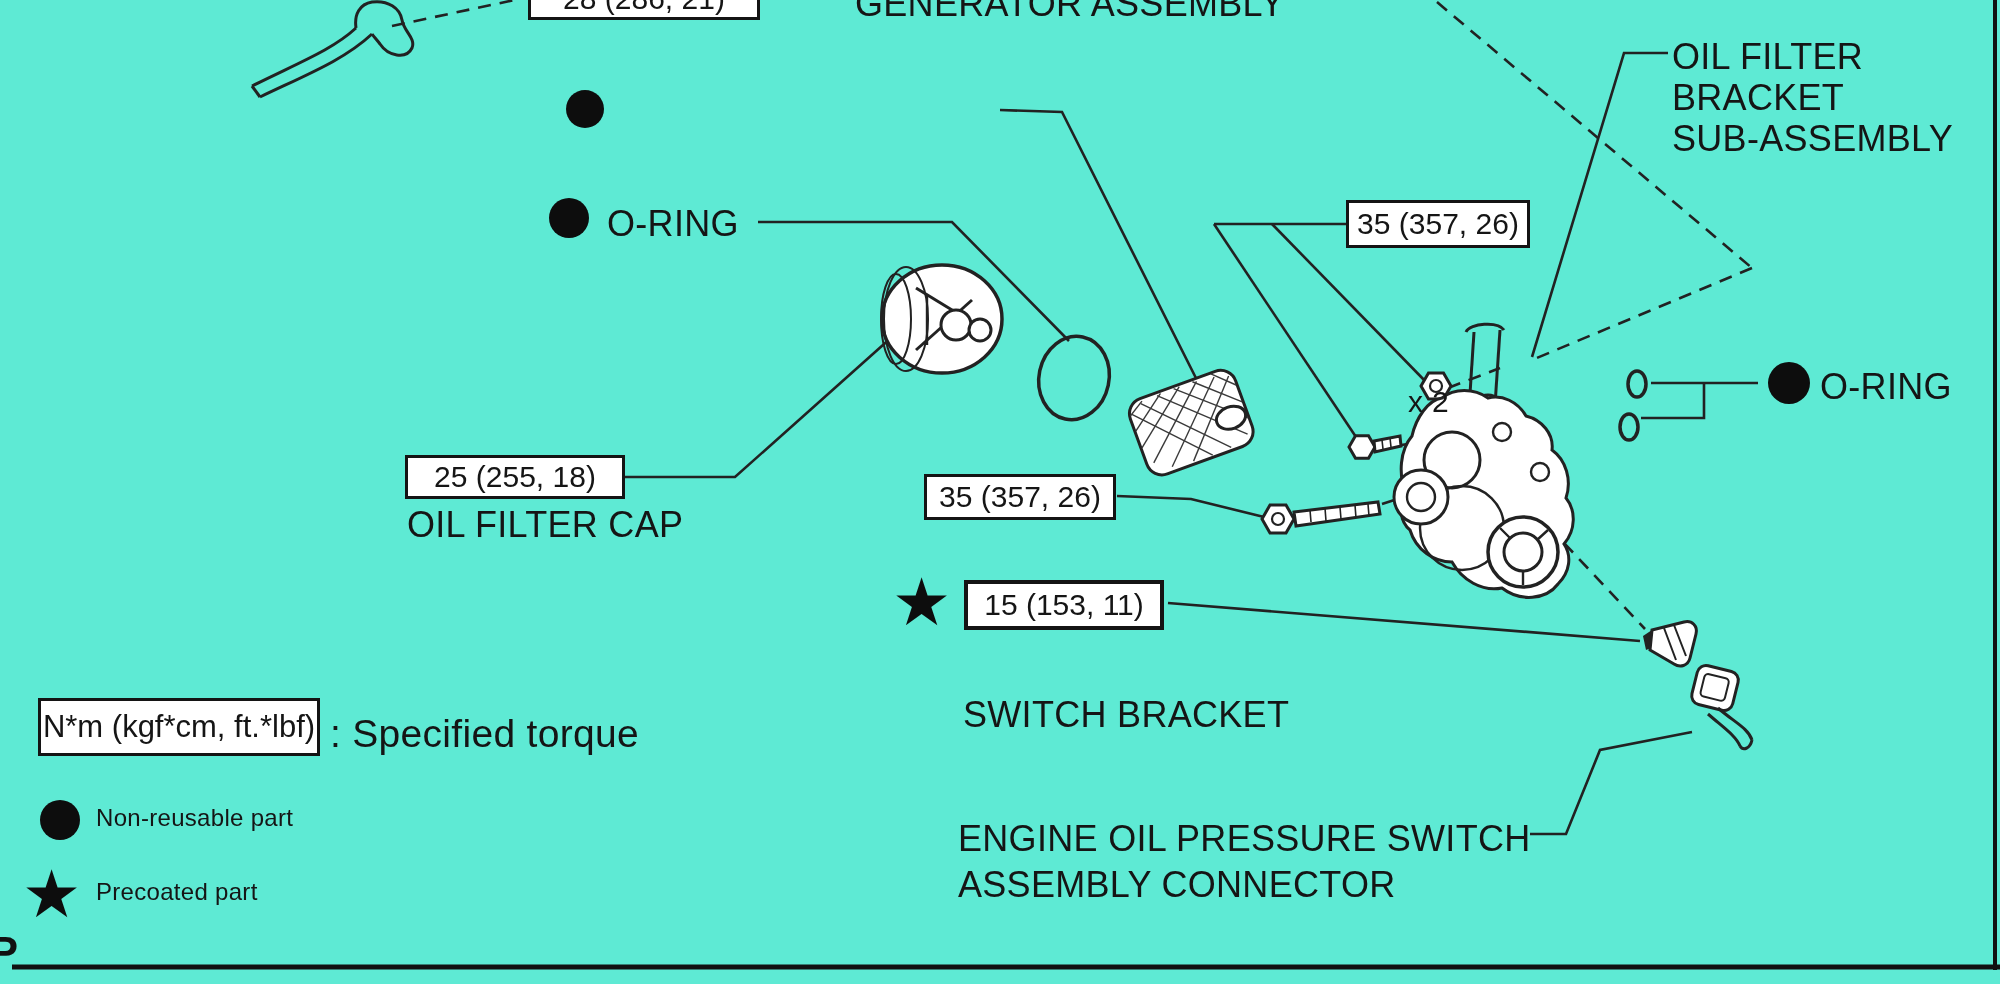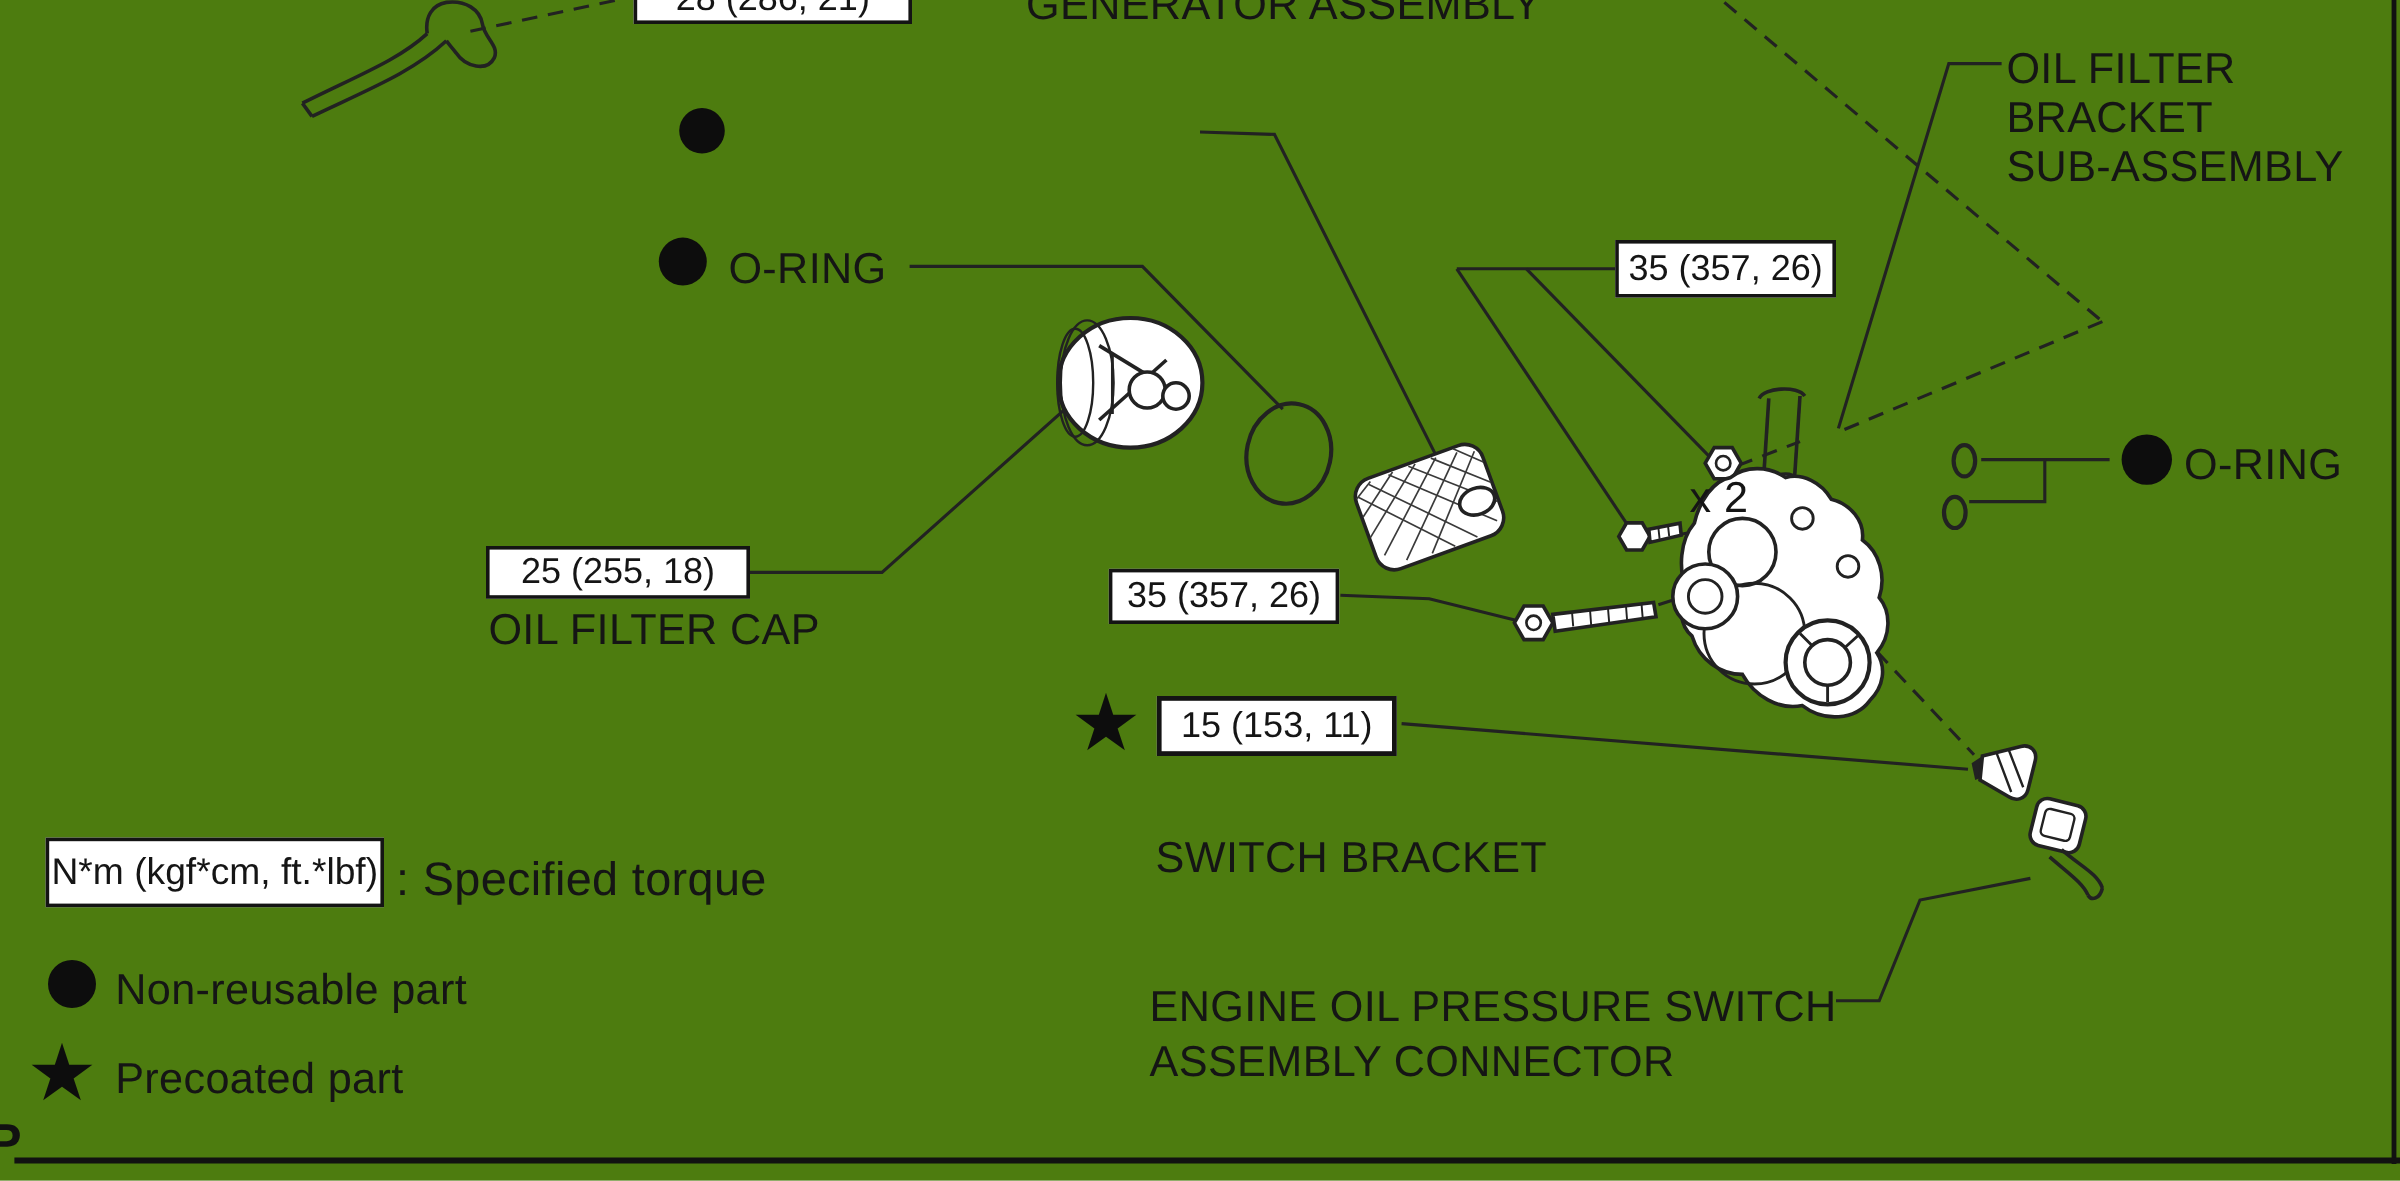--- a/index.html
+++ b/index.html
@@ -1,25 +1,25 @@
 <!DOCTYPE html>
 <html><head>
 <meta charset="utf-8">
 <style>
   html,body{margin:0;padding:0;background:#fff;}
   .stage{
-    position:relative;width:2000px;height:984px;background:#4d7c0f;
+    position:relative;width:2000px;height:984px;background:#5eead4;
     overflow:hidden;font-family:"Liberation Sans","DejaVu Sans",sans-serif;color:#111;
   }
   .stage svg{position:absolute;left:0;top:0;z-index:1;}
   .lbl{
     position:absolute;z-index:2;font-size:36px;line-height:1.18;white-space:nowrap;
     color:#151515;letter-spacing:.3px;
   }
-  .lbl.small{font-size:36px;}
+  .lbl.small{font-size:24px;}
   .tq{
     position:absolute;z-index:2;border:3px solid #141414;background:#fff;
     display:flex;align-items:center;justify-content:center;
     font-size:30px;white-space:nowrap;box-sizing:border-box;padding:12px 8px;color:#151515;
   }
   .tq.thick{border-width:4px;}
   .bullet{position:absolute;z-index:2;background:#0d0d0d;border-radius:50%;}
   .star{
     position:absolute;z-index:2;color:#0d0d0d;line-height:1;
     font-family:"DejaVu Sans",sans-serif;
@@ -181,21 +181,21 @@
 
   <div class="tq" style="left:405px;top:455px;width:220px;height:44px">
     <span>25 (255, 18)</span>
   </div>
   <div class="lbl" style="left:407px;top:504px">OIL FILTER CAP</div>
 
   <div class="tq" style="left:924px;top:474px;width:192px;height:46px">
     <span>35 (357, 26)</span>
   </div>
 
-  <div class="lbl" style="left:1408px;top:394px;font-size:36px">x 2</div>
+  <div class="lbl" style="left:1408px;top:384px;font-size:30px">x 2</div>
 
   <div class="bullet" style="left:1768px;top:362px;width:42px;height:42px"></div>
   <div class="lbl" style="left:1820px;top:366px">O-RING</div>
 
   <span class="star" style="left:892px;top:570px;font-size:66px">★</span>
   <div class="tq thick" style="left:964px;top:580px;width:200px;height:50px">
     <span>15 (153, 11)</span>
   </div>
   <div class="lbl" style="left:963px;top:694px">SWITCH BRACKET</div>
 

